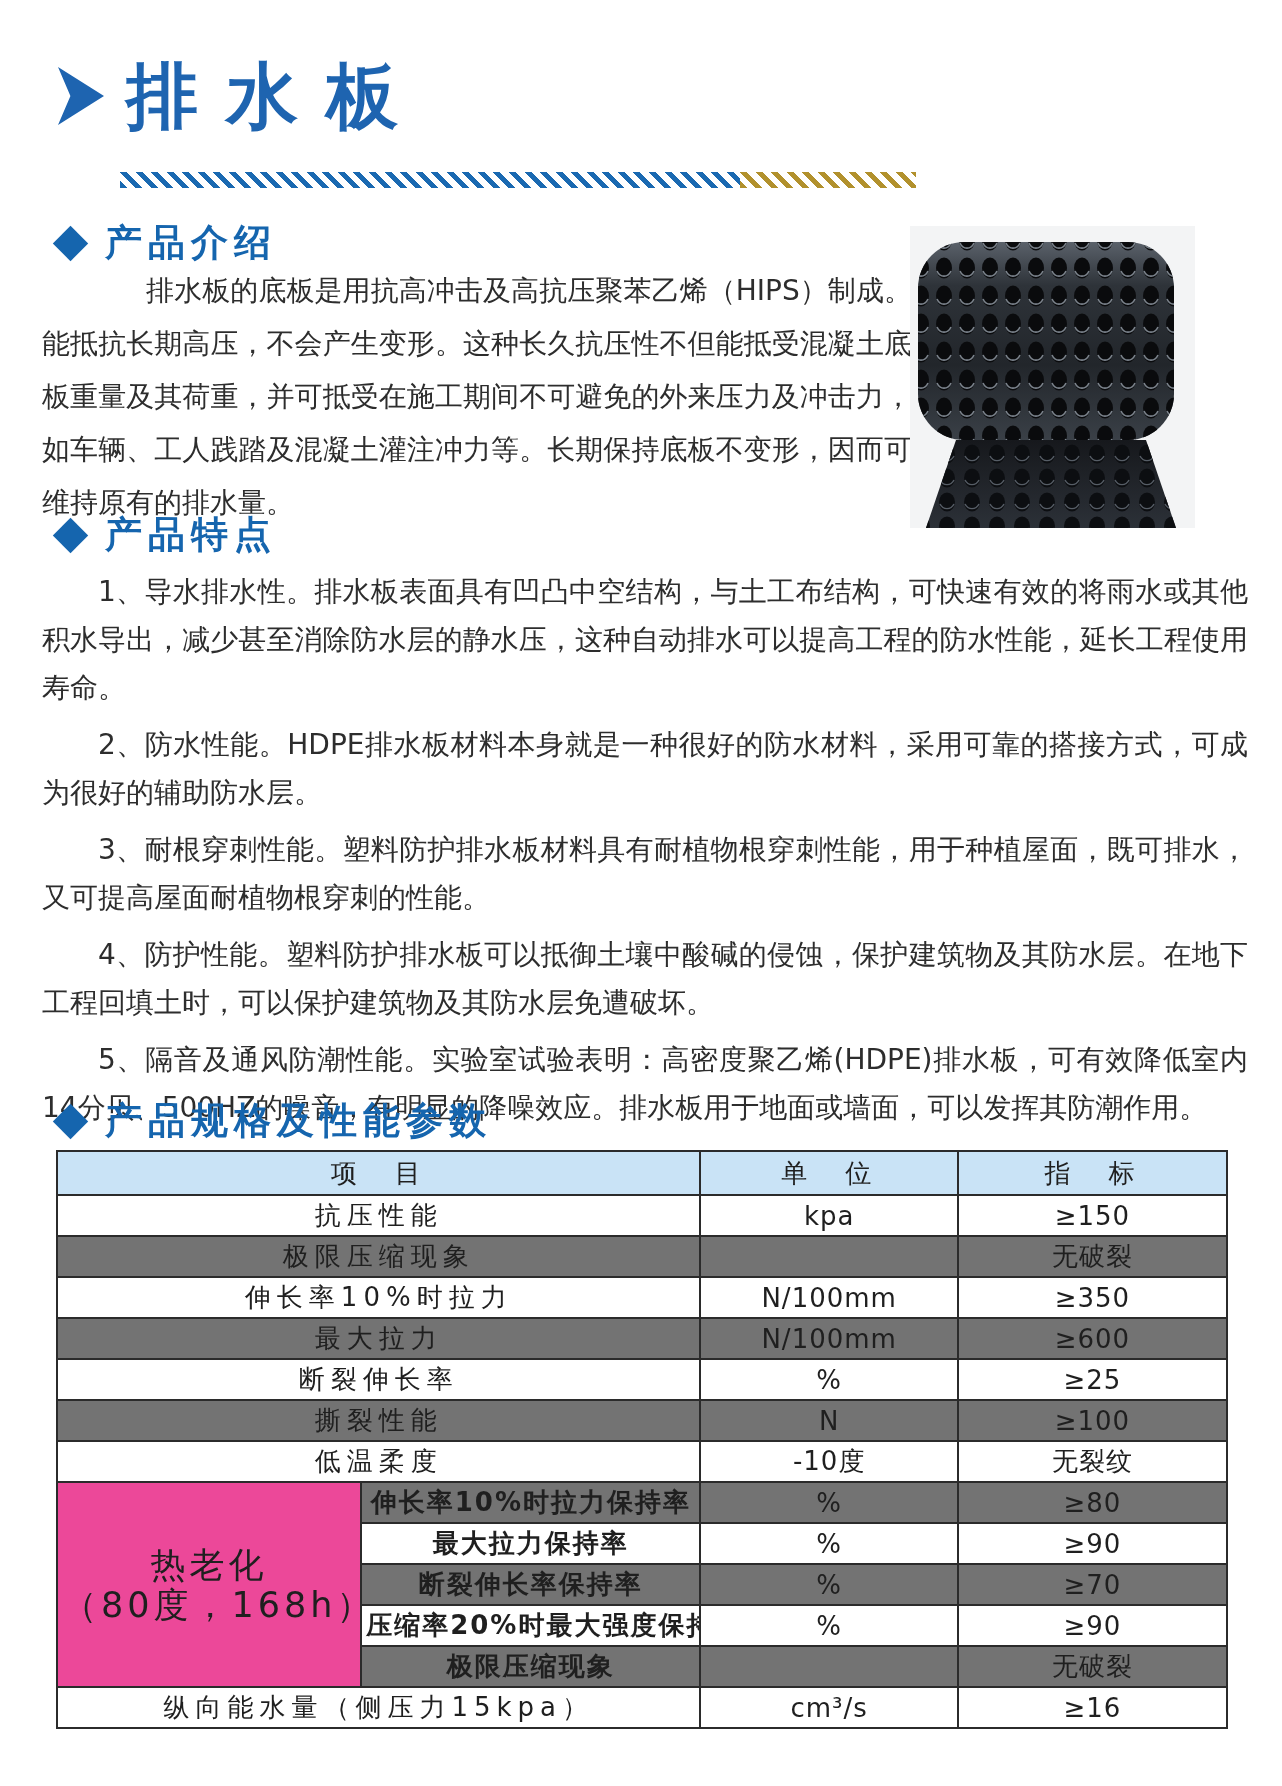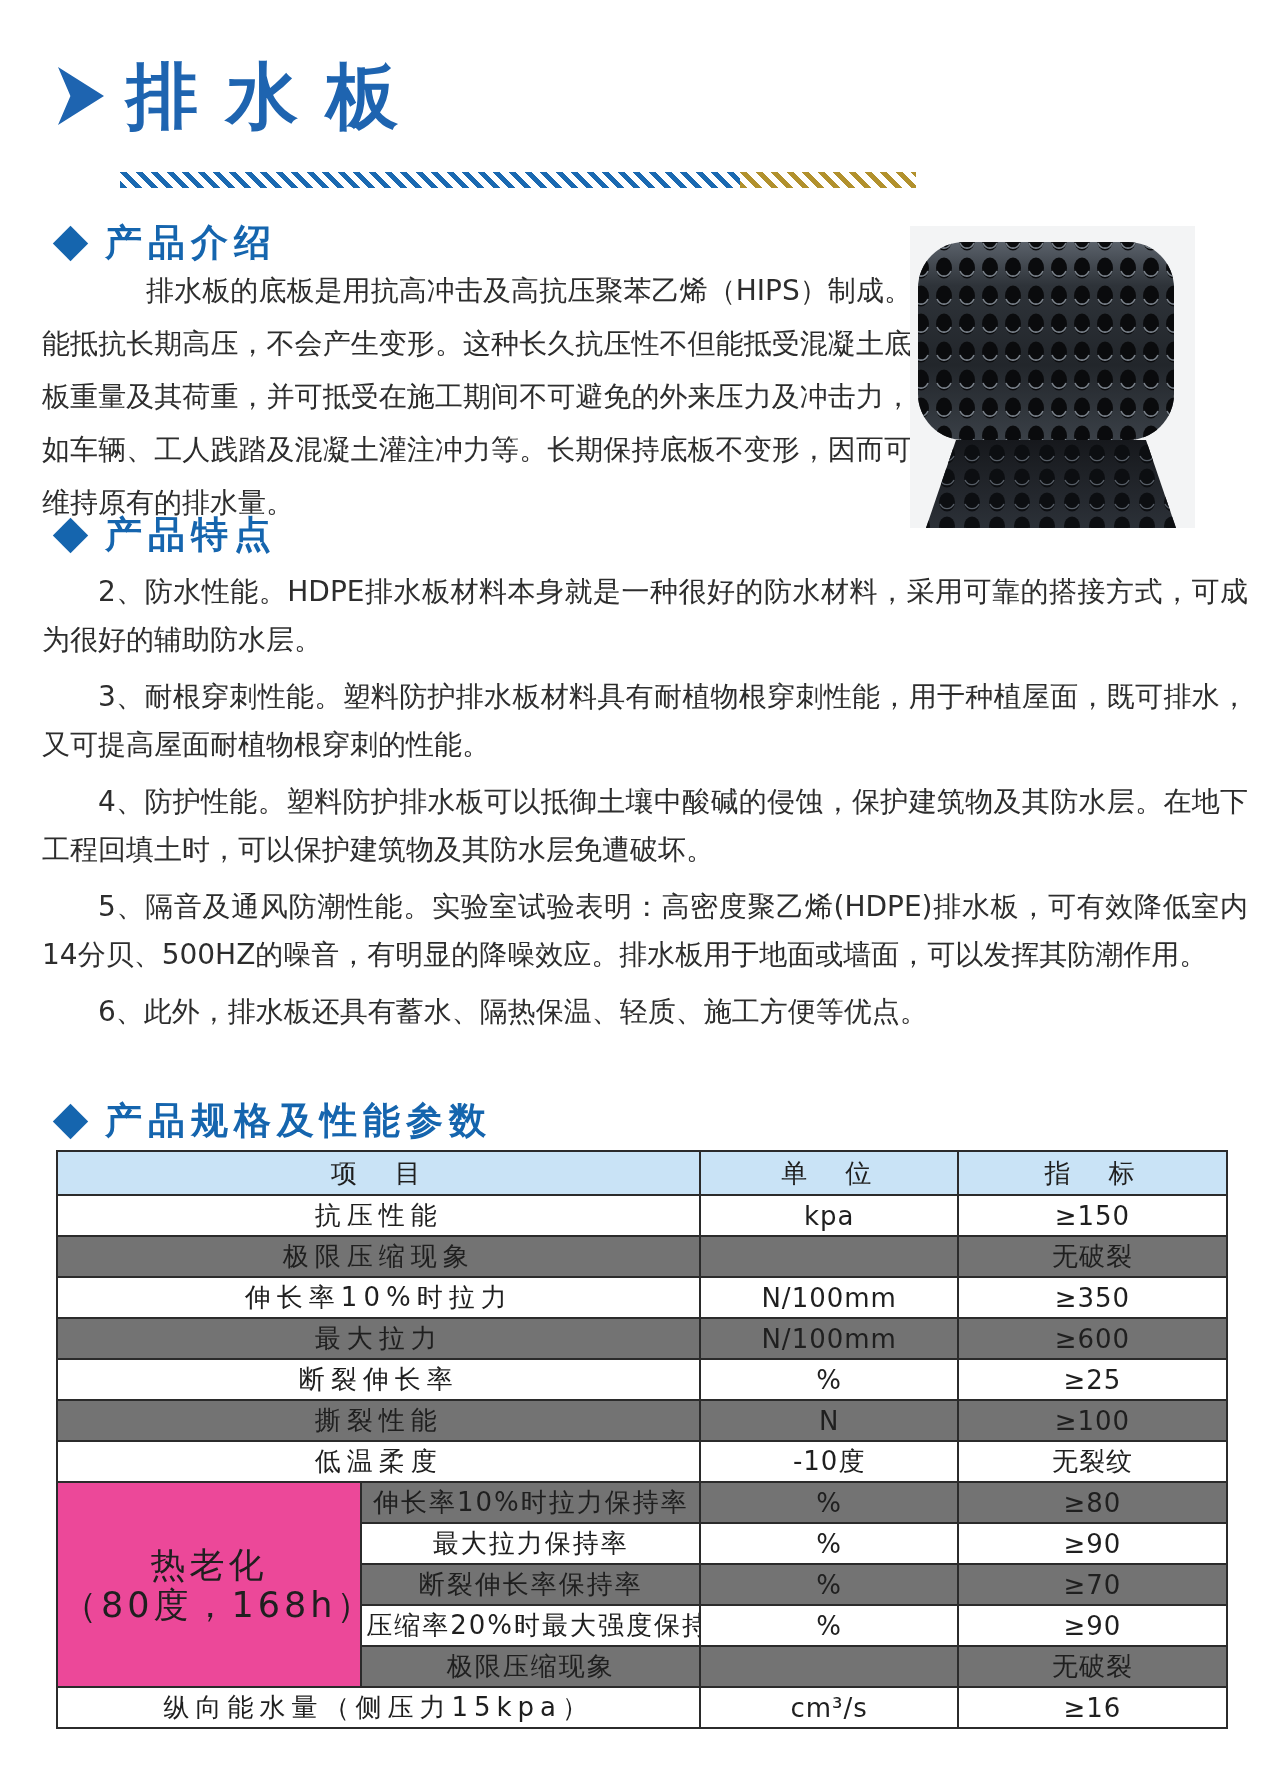--- a/index.html
+++ b/index.html
@@ -87,21 +87,21 @@
     border:2px solid #2b2b2b;
     height:39px; padding:0 4px;
     text-align:center; vertical-align:middle;
     overflow:hidden; white-space:nowrap;
   }
   .specs-table tr.hrow td{height:42px;}
   .bg-blue{background:#737373;}
   .bg-hdr{background:#c9e3f6;}
   .bg-white{background:#ffffff;}
   .cn{letter-spacing:6px;}
-  .cn-tight{letter-spacing:2px;}
+  .cn-tight{letter-spacing:2px;font-weight:bold;}
   .val{letter-spacing:1px;}
   .heat-label{background:#ec4899; line-height:40px; letter-spacing:4px; font-size:35px;}
 </style>
 </head>
 <body>
 
 <div class="page">
 
   <div class="title-row">
     <div class="arrow-icon"></div>
@@ -150,20 +150,21 @@
     <polygon points="46,214 236,214 266,302 16,302" fill="url(#sg)"></polygon>
     <polygon points="46,214 236,214 266,302 16,302" fill="url(#pb)"></polygon>
   </svg>
 
   <div class="section-heading h-features">
     <div class="diamond-icon"></div>
     <span>产品特点</span>
   </div>
 
   <div class="features-list">
+    <p class="feature-item">1、导水排水性。排水板表面具有凹凸中空结构，与土工布结构，可快速有效的将雨水或其他积水导出，减少甚至消除防水层的静水压，这种自动排水可以提高工程的防水性能，延长工程使用寿命。</p>
     <p class="feature-item">2、防水性能。HDPE排水板材料本身就是一种很好的防水材料，采用可靠的搭接方式，可成为很好的辅助防水层。</p>
     <p class="feature-item">3、耐根穿刺性能。塑料防护排水板材料具有耐植物根穿刺性能，用于种植屋面，既可排水，又可提高屋面耐植物根穿刺的性能。</p>
     <p class="feature-item">4、防护性能。塑料防护排水板可以抵御土壤中酸碱的侵蚀，保护建筑物及其防水层。在地下工程回填土时，可以保护建筑物及其防水层免遭破坏。</p>
     <p class="feature-item">5、隔音及通风防潮性能。实验室试验表明：高密度聚乙烯(HDPE)排水板，可有效降低室内14分贝、500HZ的噪音，有明显的降噪效应。排水板用于地面或墙面，可以发挥其防潮作用。</p>
     <p class="feature-item">6、此外，排水板还具有蓄水、隔热保温、轻质、施工方便等优点。</p>
   </div>
 
   <div class="section-heading h-specs">
     <div class="diamond-icon"></div>
     <span>产品规格及性能参数</span>

